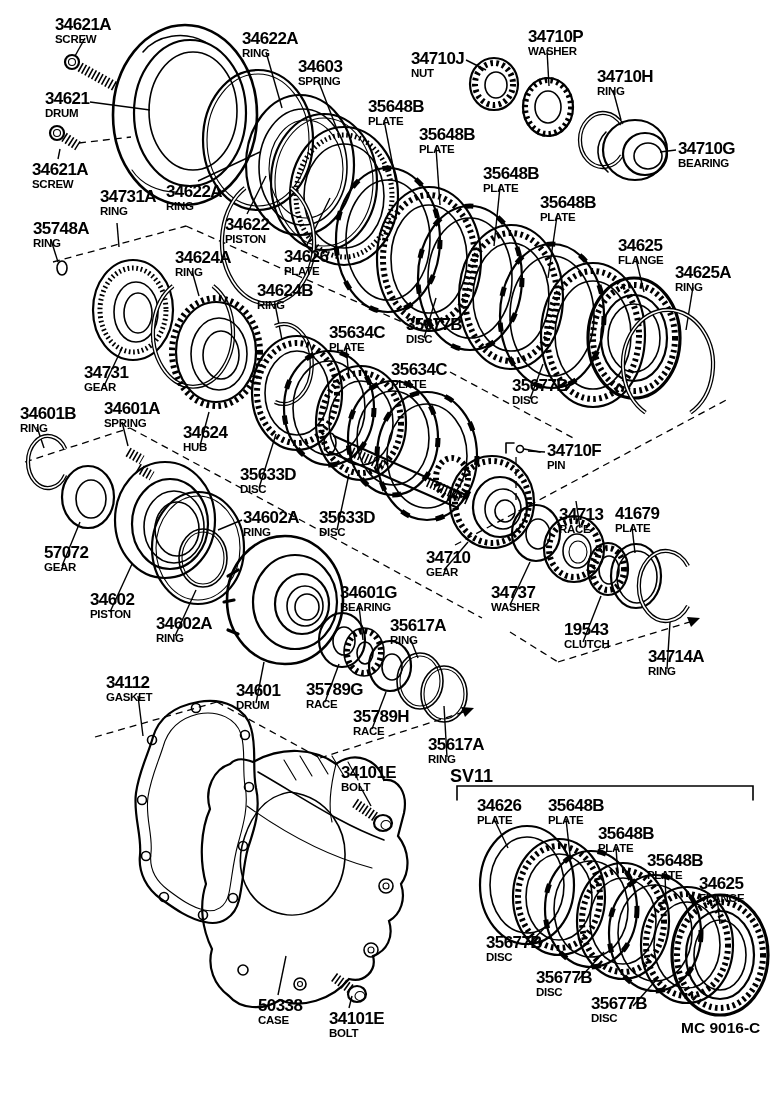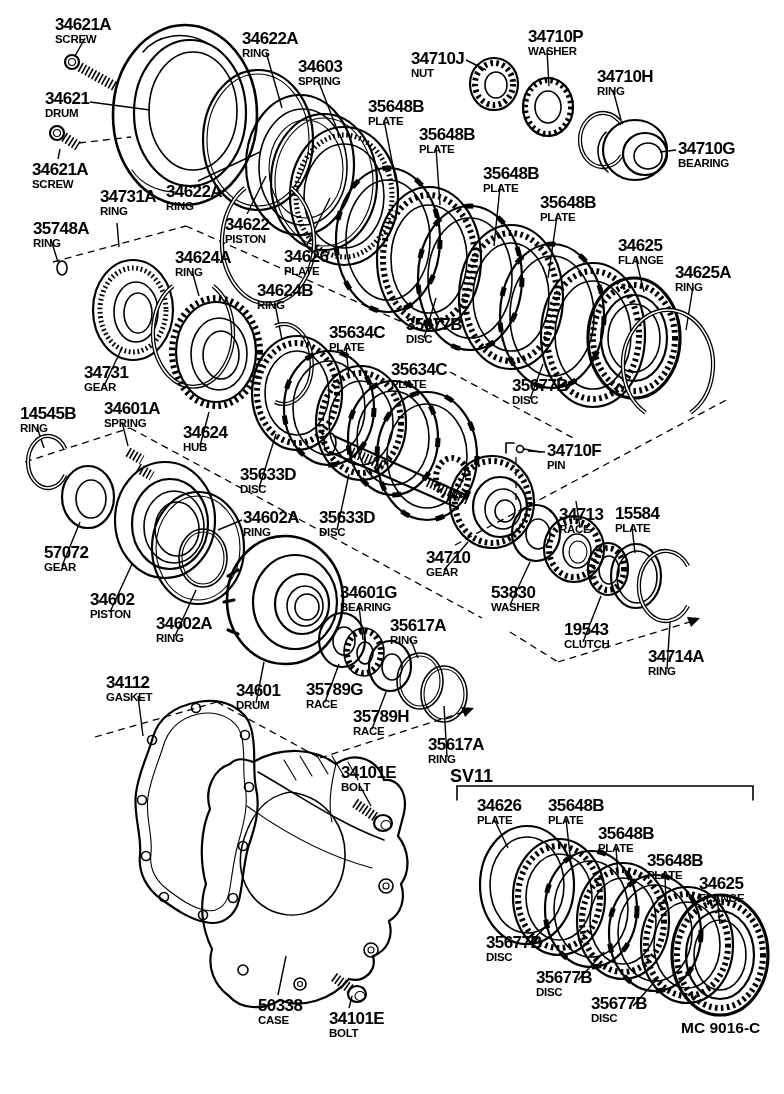--- a/index.html
+++ b/index.html
@@ -547,21 +547,21 @@
     </div>
 <div class="lbl" style="left:512px;top:377px">
       <span class="num">35677B</span>
       <span class="sub">DISC</span>
     </div>
 <div class="lbl" style="left:84px;top:364px">
       <span class="num">34731</span>
       <span class="sub">GEAR</span>
     </div>
 <div class="lbl" style="left:20px;top:405px">
-      <span class="num">14545B</span>
+      <span class="num">34601B</span>
       <span class="sub">RING</span>
     </div>
 <div class="lbl" style="left:104px;top:400px">
       <span class="num">34601A</span>
       <span class="sub">SPRING</span>
     </div>
 <div class="lbl" style="left:183px;top:424px">
       <span class="num">34624</span>
       <span class="sub">HUB</span>
     </div>
@@ -579,41 +579,41 @@
     </div>
 <div class="lbl" style="left:547px;top:442px">
       <span class="num">34710F</span>
       <span class="sub">PIN</span>
     </div>
 <div class="lbl" style="left:559px;top:506px">
       <span class="num">34713</span>
       <span class="sub">RACE</span>
     </div>
 <div class="lbl" style="left:615px;top:505px">
-      <span class="num">15584</span>
+      <span class="num">41679</span>
       <span class="sub">PLATE</span>
     </div>
 <div class="lbl" style="left:44px;top:544px">
       <span class="num">57072</span>
       <span class="sub">GEAR</span>
     </div>
 <div class="lbl" style="left:90px;top:591px">
       <span class="num">34602</span>
       <span class="sub">PISTON</span>
     </div>
 <div class="lbl" style="left:156px;top:615px">
       <span class="num">34602A</span>
       <span class="sub">RING</span>
     </div>
 <div class="lbl" style="left:426px;top:549px">
       <span class="num">34710</span>
       <span class="sub">GEAR</span>
     </div>
 <div class="lbl" style="left:491px;top:584px">
-      <span class="num">53830</span>
+      <span class="num">34737</span>
       <span class="sub">WASHER</span>
     </div>
 <div class="lbl" style="left:564px;top:621px">
       <span class="num">19543</span>
       <span class="sub">CLUTCH</span>
     </div>
 <div class="lbl" style="left:648px;top:648px">
       <span class="num">34714A</span>
       <span class="sub">RING</span>
     </div>

